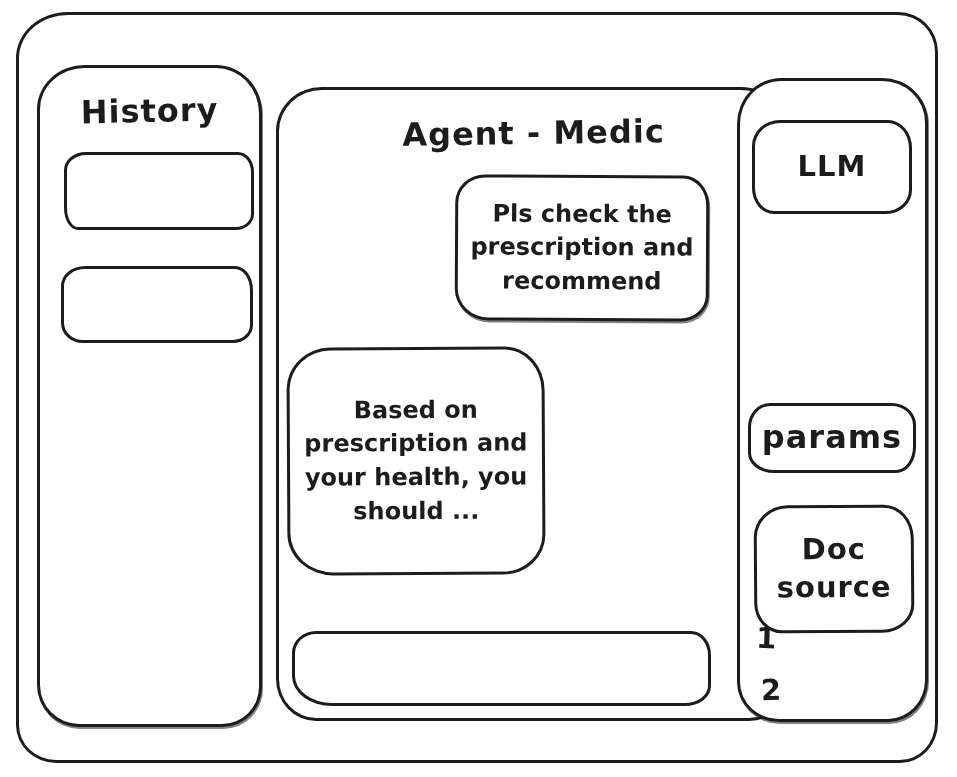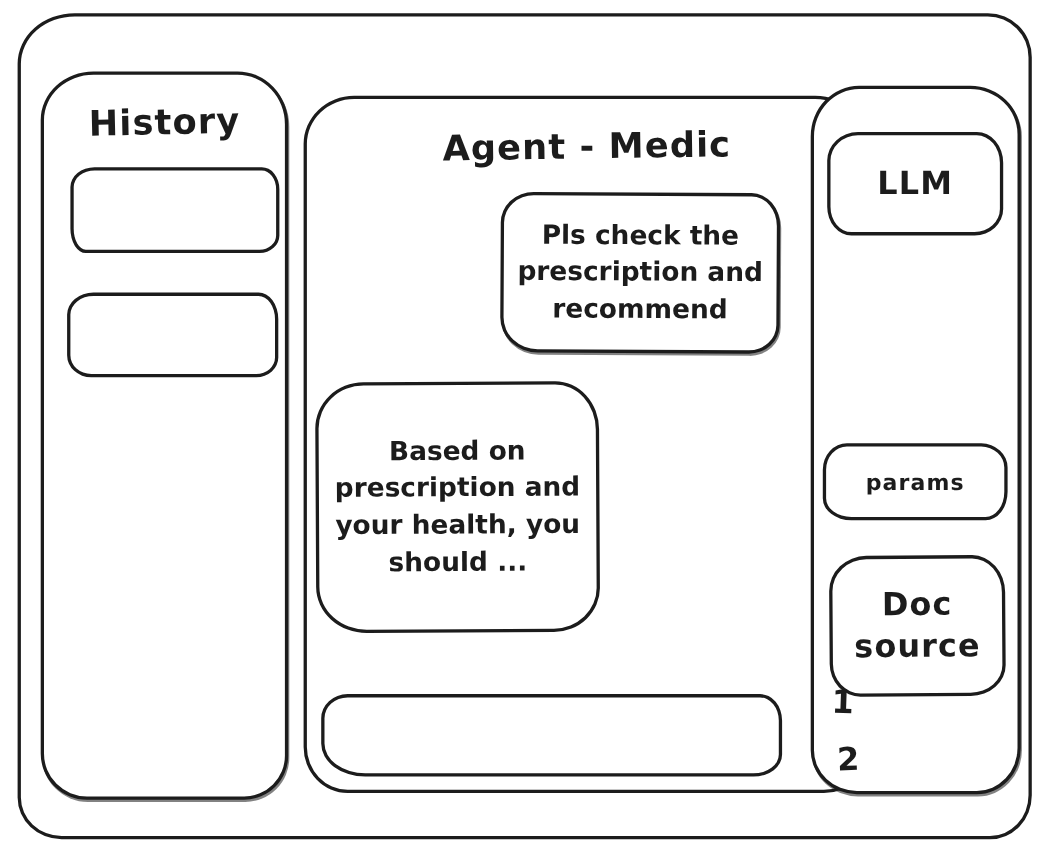--- a/index.html
+++ b/index.html
@@ -119,21 +119,21 @@
     left: 12px; top: 39px; width: 160px; height: 94px;
     border-radius: 28px 24px 26px 22px / 26px 28px 24px 26px;
   }
   .tool-button.ocr {
     left: 12px; top: 152px; width: 160px; height: 90px;
     border-radius: 26px 22px 24px 28px / 24px 26px 28px 22px;
   }
   .tool-button.params {
     left: 8px; top: 322px; width: 168px; height: 70px;
     border-radius: 22px 24px 20px 26px / 24px 22px 26px 20px;
-    font-size: 20px;
+    font-size: 32px;
   }
   .tool-button.docsource {
     left: 14px; top: 424px; width: 160px; height: 128px;
     border-radius: 34px 30px 32px 28px / 32px 34px 28px 30px;
     transform: rotate(-0.4deg);
   }
   .doc-num {
     position: absolute;
     font-size: 29px; font-weight: bold;
     cursor: pointer;

